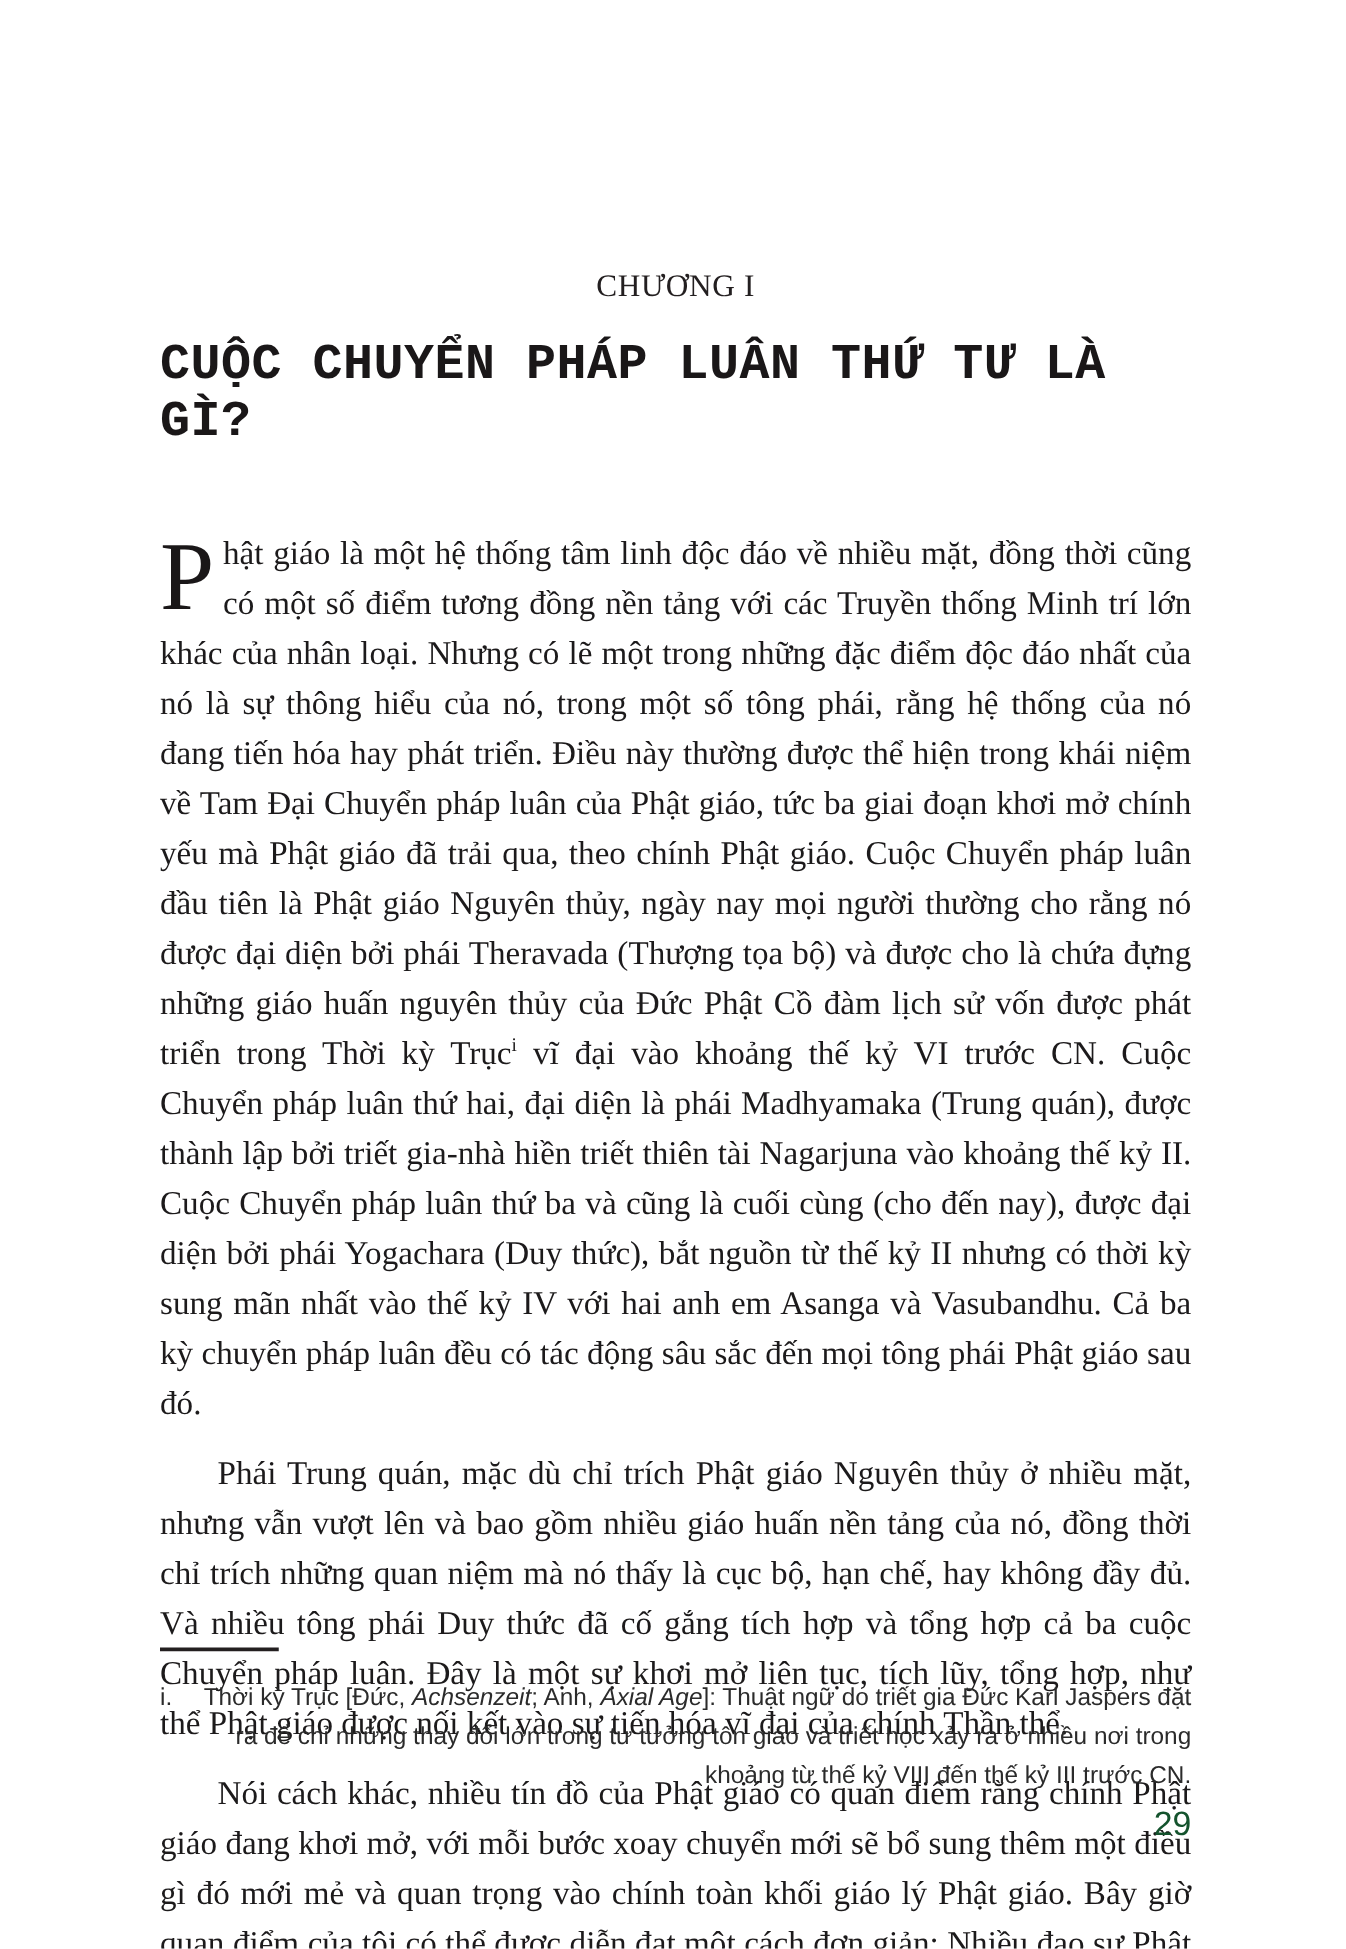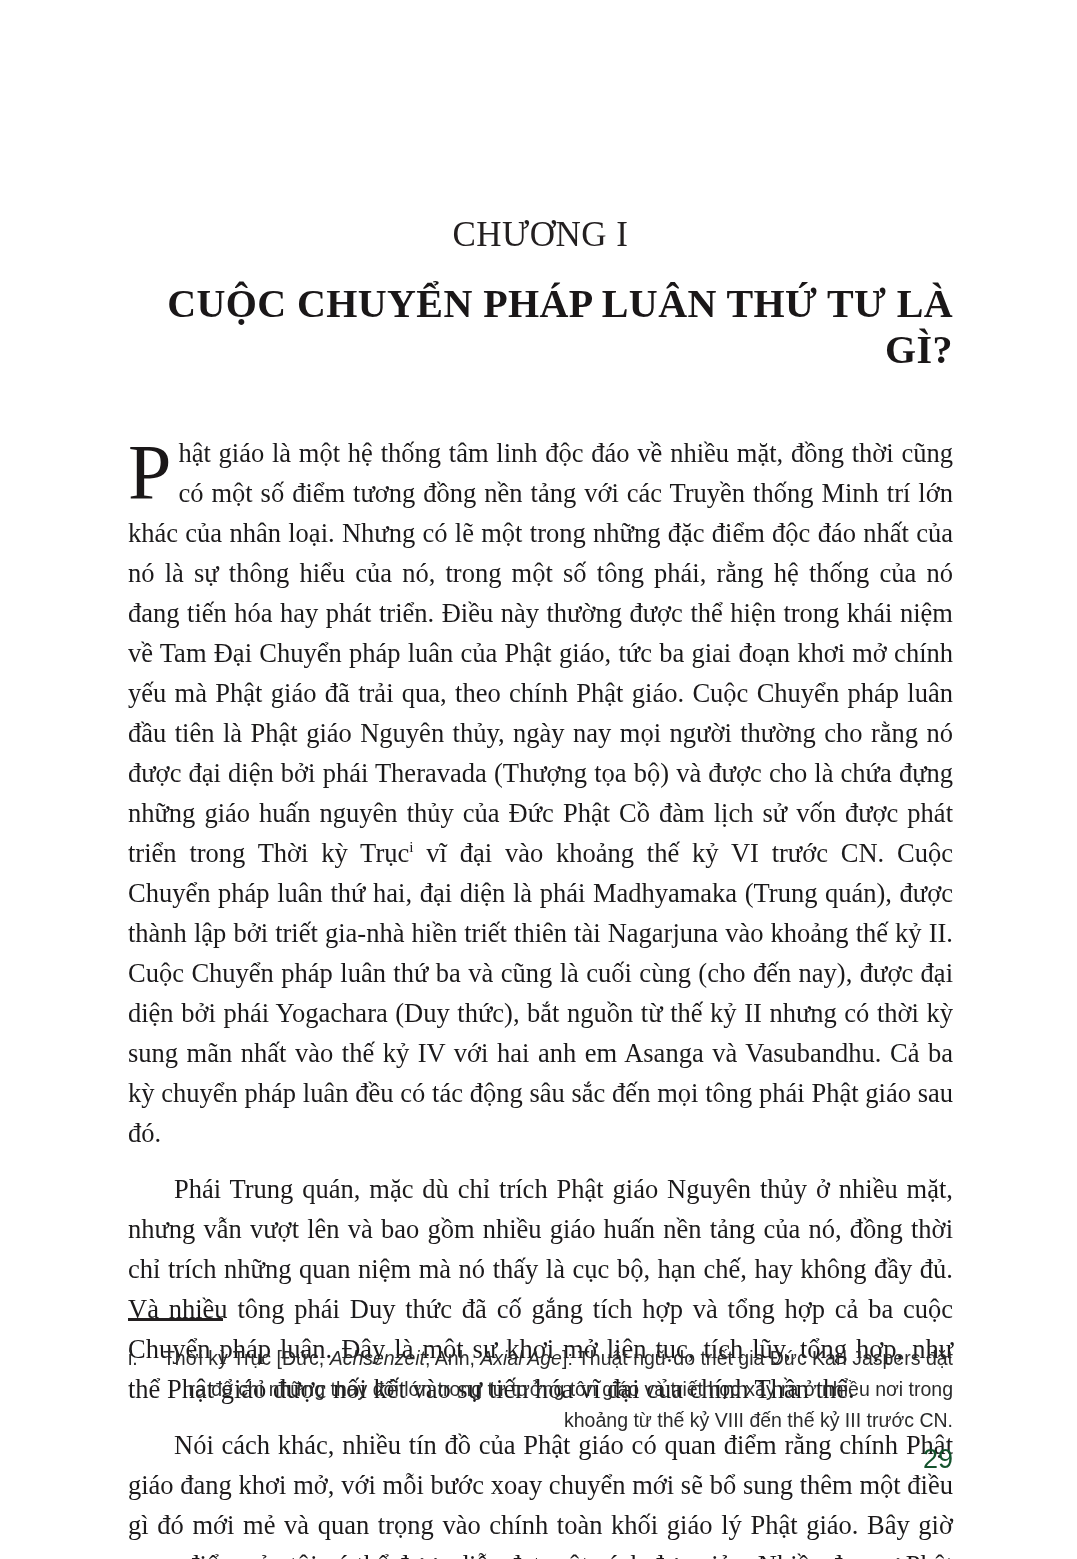--- a/index.html
+++ b/index.html
@@ -22,36 +22,36 @@
   .content {
     position: absolute;
     left: 128px;
     top: 0;
     width: 825px;
   }
 
   
   .chapter-label {
     font-family: "Liberation Serif", "DejaVu Serif", serif;
-    font-size: 35px;
+    font-size: 25px;
     font-weight: 400;
     color: #231f20;
     text-align: center;
     letter-spacing: 0.5px;
     margin: 0;
     padding-top: 216px;
     line-height: 1.1;
   }
 
   .chapter-title {
-    font-family: Liberation Serif, serif;
+    font-family: Liberation Mono, monospace;
     font-size: 40px;
     font-weight: 700;
     color: #1a1718;
-    text-align: right;
+    text-align: left;
     letter-spacing: 0.4px;
     margin: 0;
     padding-top: 26px;
     line-height: 1.15;
   }
 
   
   .body-block {
     margin-top: 60px;
   }

